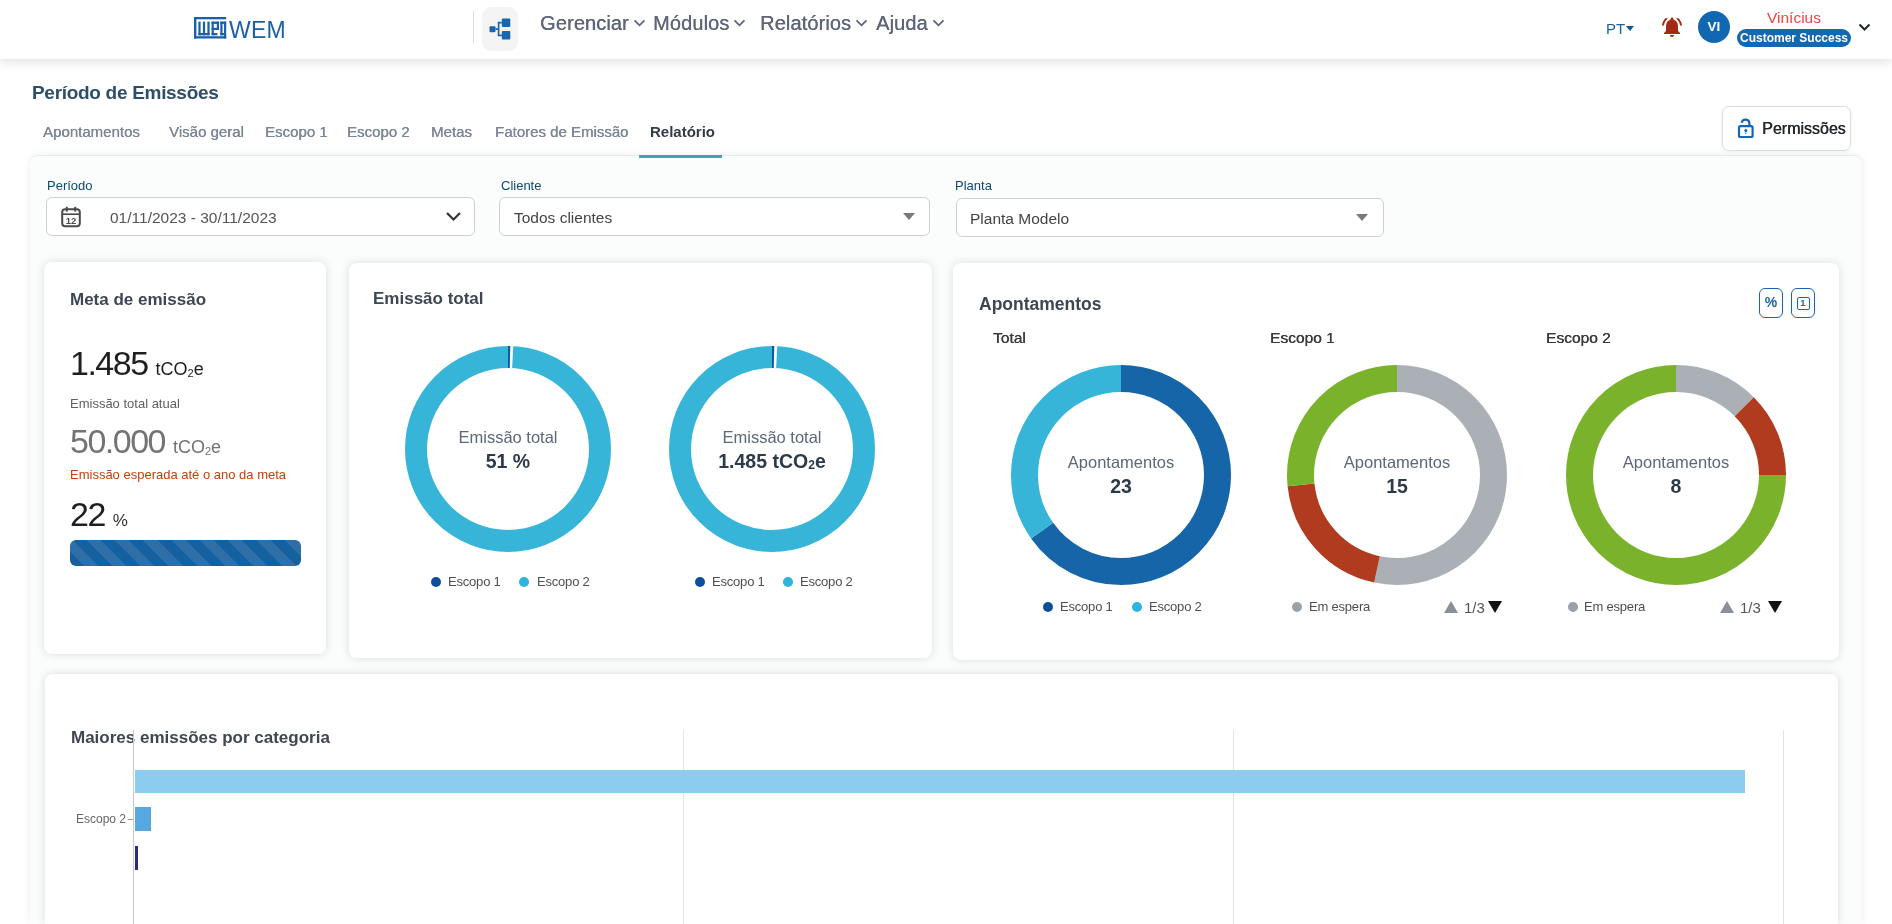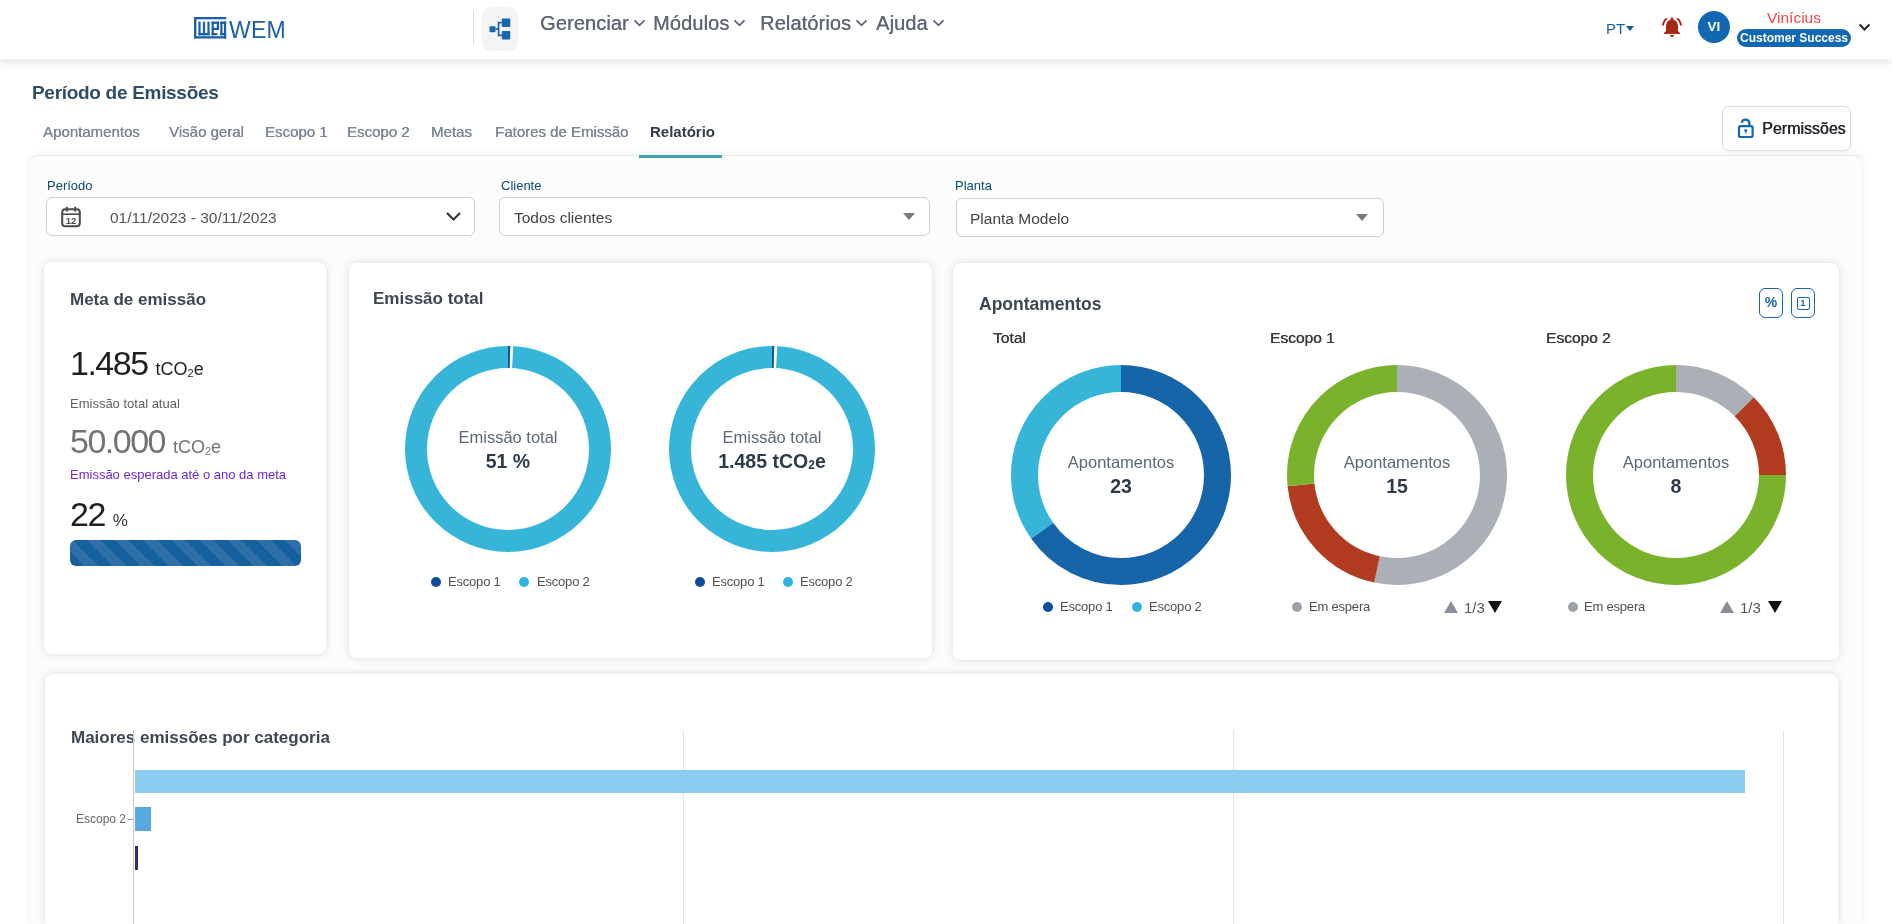--- a/index.html
+++ b/index.html
@@ -139,21 +139,21 @@
 <div class="flabel" style="left:955px;top:178px">Planta</div>
 <div class="fbox" style="left:956px;top:198px;width:428px;height:39px"></div>
 <div class="abs" style="left:970px;top:210px;font-size:15.5px;color:#444">Planta Modelo</div>
 <div class="caret" style="left:1356px;top:214px"></div>
 
 <div class="card" style="left:44px;top:262px;width:282px;height:392px"></div>
 <div class="ctitle" style="left:70px;top:290px">Meta de emissão</div>
 <div class="abs" style="left:70px;top:344px;font-size:34px;letter-spacing:-1.5px;color:#1f1f1f">1.485&nbsp;<span style="font-size:18px;letter-spacing:0">tCO<span style="font-size:11px;vertical-align:-1.5px">2</span>e</span></div>
 <div class="abs" style="left:70px;top:396px;font-size:13px;color:#606060">Emissão total atual</div>
 <div class="abs" style="left:70px;top:422px;font-size:34px;letter-spacing:-1.5px;color:#737373">50.000&nbsp;<span style="font-size:18px;letter-spacing:0">tCO<span style="font-size:11px;vertical-align:-1.5px">2</span>e</span></div>
-<div class="abs" style="left:70px;top:467px;font-size:13px;color:#6d28d9">Emissão esperada até o ano da meta</div>
+<div class="abs" style="left:70px;top:467px;font-size:13px;color:#c2410c">Emissão esperada até o ano da meta</div>
 <div class="abs" style="left:70px;top:495px;font-size:34px;letter-spacing:-1.5px;color:#1f1f1f">22&nbsp;<span style="font-size:17px;letter-spacing:0;color:#333">%</span></div>
 <div class="abs" style="left:70px;top:540px;width:231px;height:26px;border-radius:6px;background:repeating-linear-gradient(45deg,#15609e 0 10px,#2e6fa8 10px 20px)"></div>
 
 <div class="card" style="left:349px;top:263px;width:583px;height:395px"></div>
 <div class="ctitle" style="left:373px;top:289px">Emissão total</div>
 
 <svg class="abs" style="left:405px;top:346px" width="206" height="206" viewBox="0 0 206 206">
   <g transform="rotate(-90 103 103)">
     <circle cx="103" cy="103" r="92" fill="none" stroke="#36b5d9" stroke-width="22" pathLength="360"></circle>
     <circle cx="103" cy="103" r="92" fill="none" stroke="#fff" stroke-width="22" pathLength="360" stroke-dasharray="6 360" stroke-dashoffset="3"></circle>

